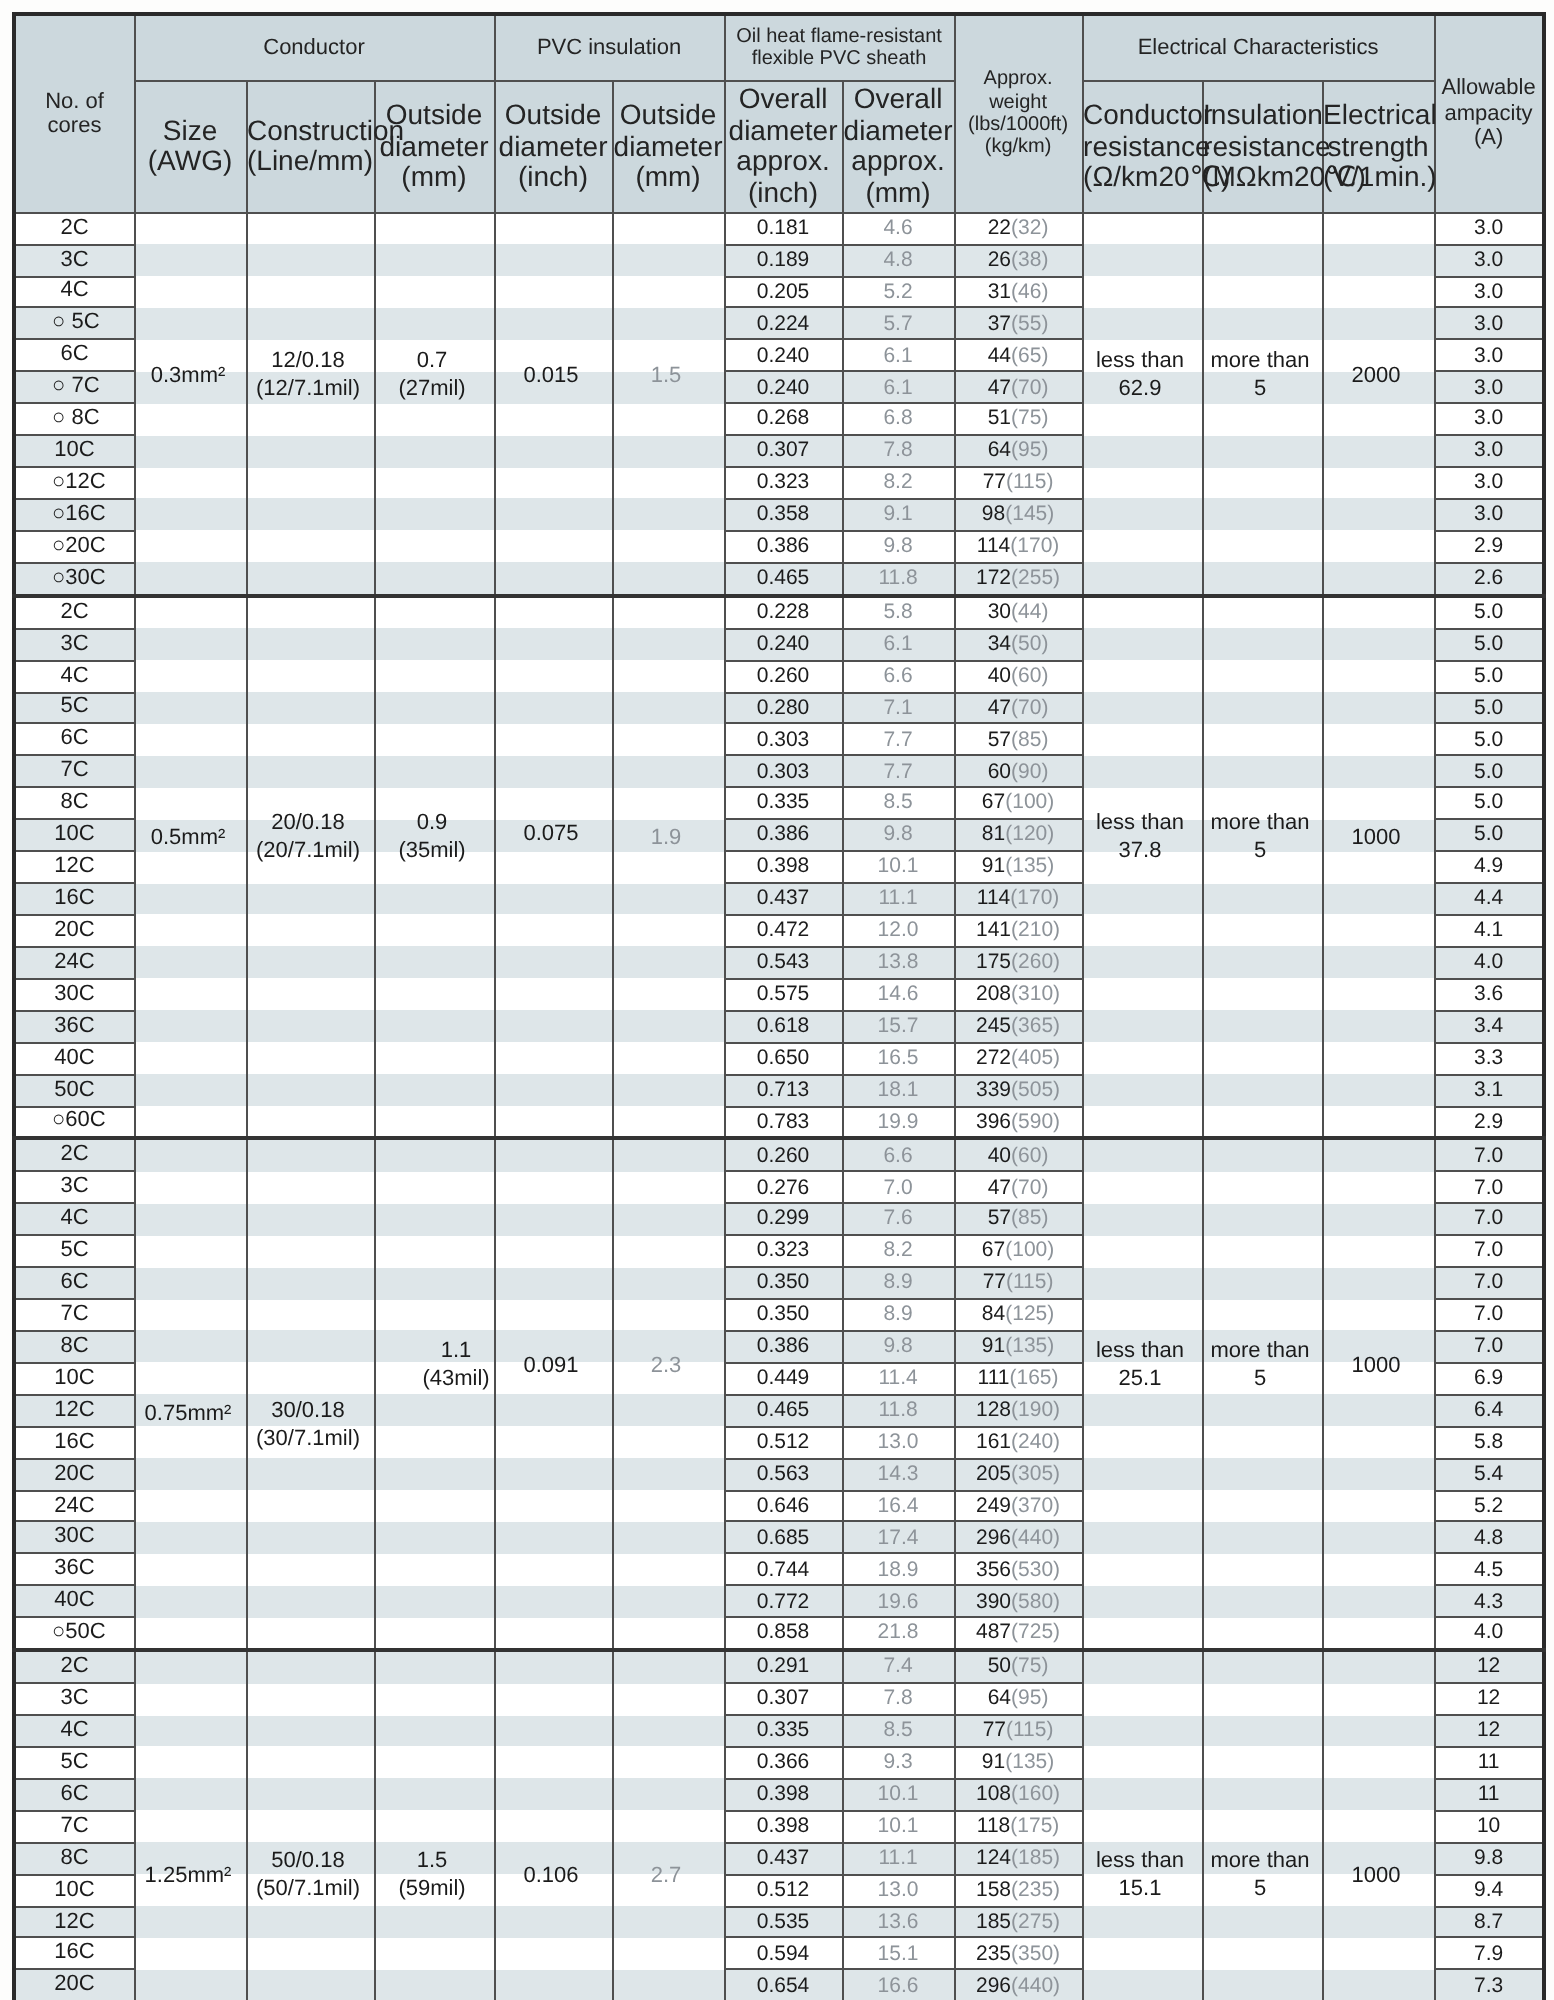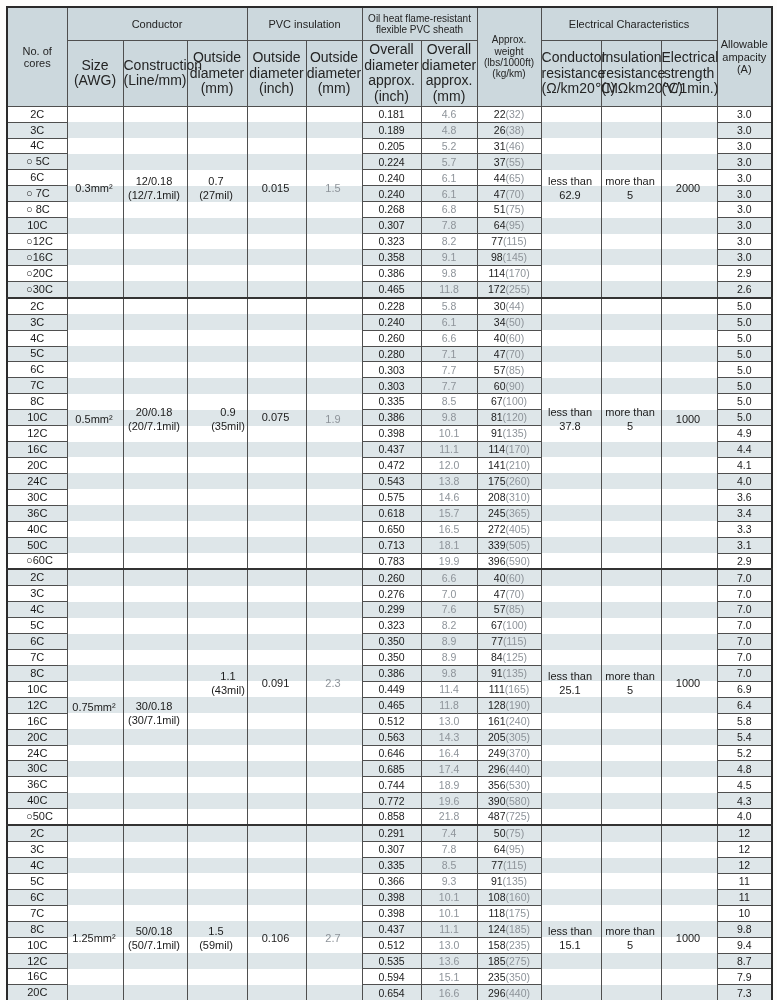--- a/index.html
+++ b/index.html
@@ -978,21 +978,21 @@
     <div class="ov" style="left: 269.5px; top: 181.5px;">0.015</div>
     <div class="ov gray" style="left: 327px; top: 181.5px;">1.5</div>
     <div class="ov" style="left: 564px; top: 181.5px;">less than
 62.9</div>
     <div class="ov" style="left: 624px; top: 181.5px;">more than
 5</div>
     <div class="ov" style="left: 682px; top: 181.5px;">2000</div>
     <div class="ov" style="left: 88px; top: 412.5px;">0.5mm²</div>
     <div class="ov" style="left: 148px; top: 412.5px;">20/0.18
 (20/7.1mil)</div>
-    <div class="ov" style="left: 210px; top: 412.5px; margin-left: 12px;">0.9
+    <div class="ov" style="left: 210px; top: 412.5px;">0.9
 (35mil)</div>
     <div class="ov" style="left: 269.5px; top: 411px;">0.075</div>
     <div class="ov gray" style="left: 327px; top: 412.5px;">1.9</div>
     <div class="ov" style="left: 564px; top: 412.5px;">less than
 37.8</div>
     <div class="ov" style="left: 624px; top: 412.5px;">more than
 5</div>
     <div class="ov" style="left: 682px; top: 412.5px;">1000</div>
     <div class="ov" style="left: 88px; top: 676.5px; margin-top: 24px;">0.75mm²</div>
     <div class="ov" style="left: 148px; top: 707px;">30/0.18

